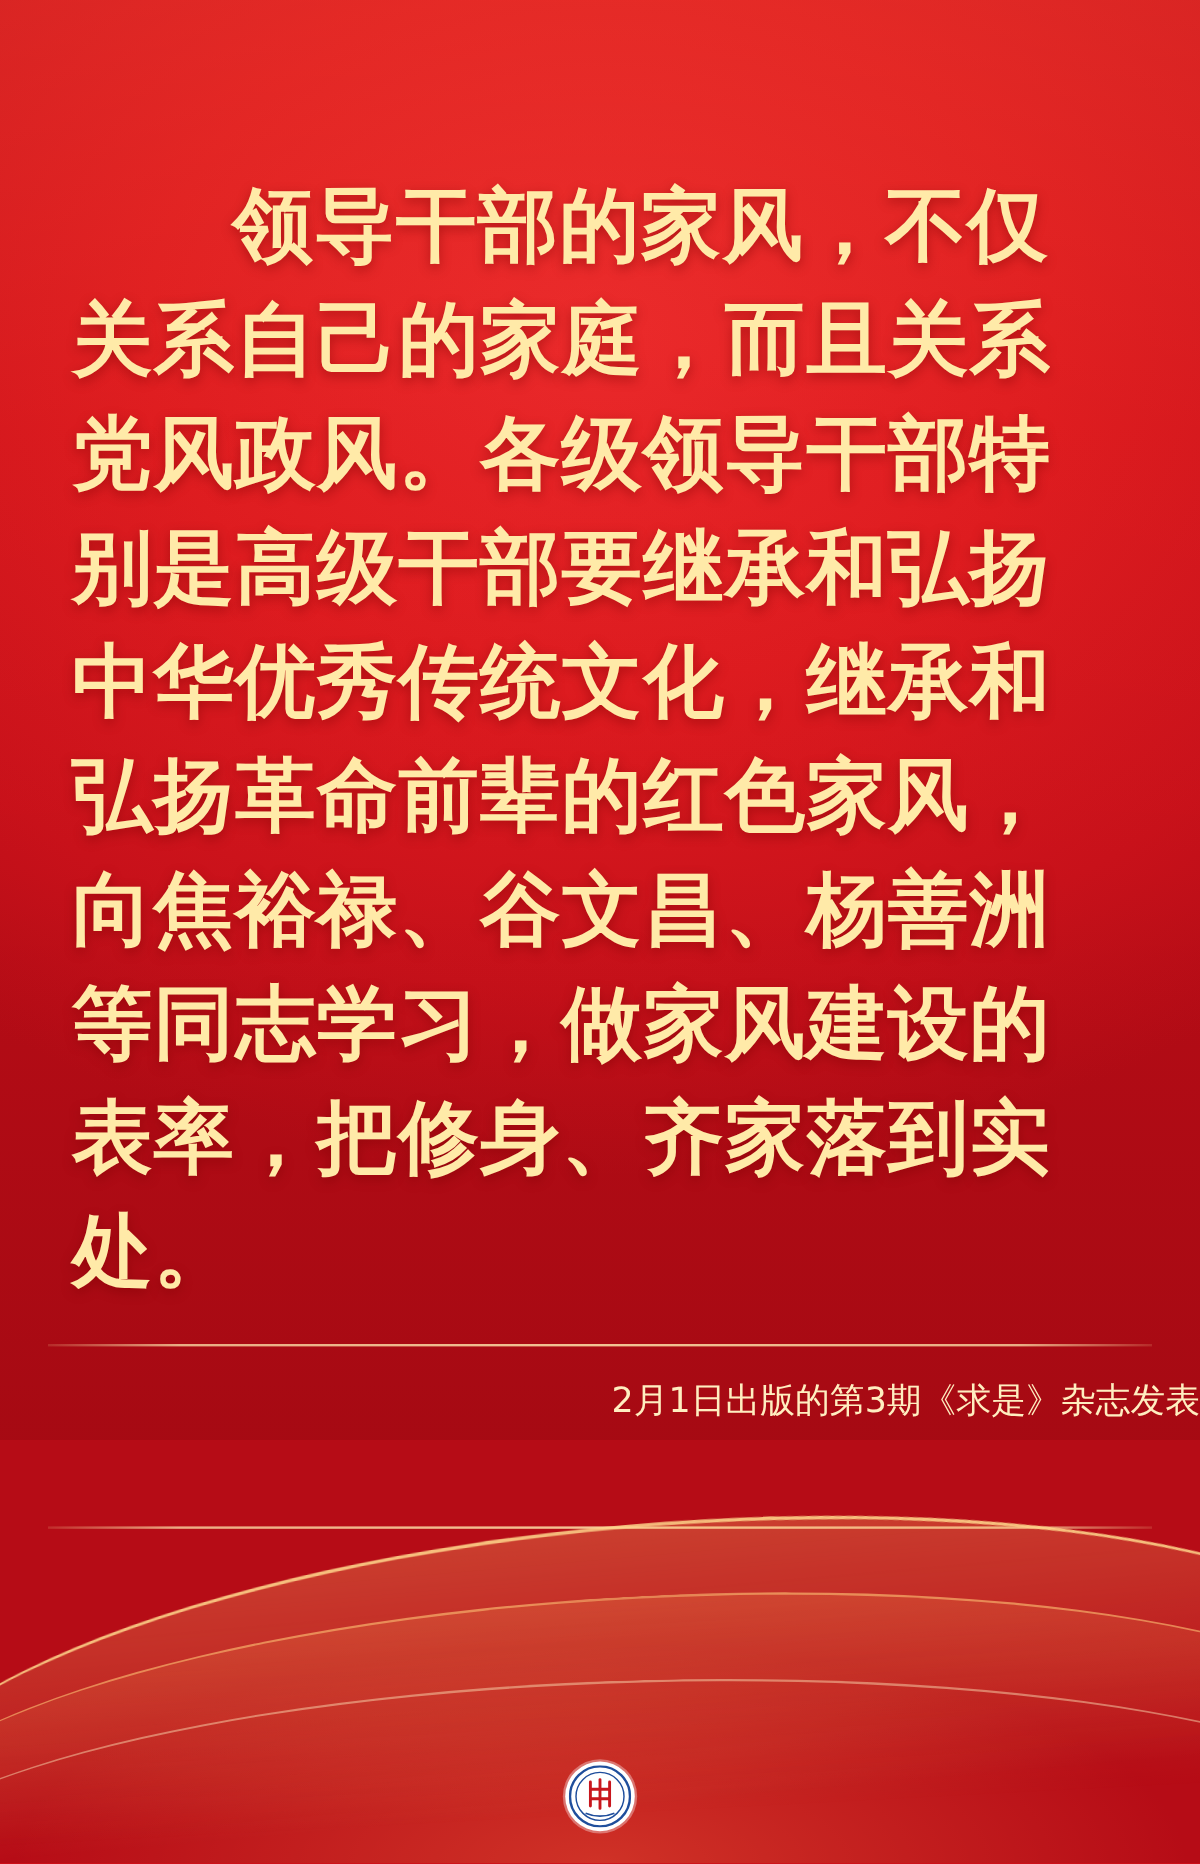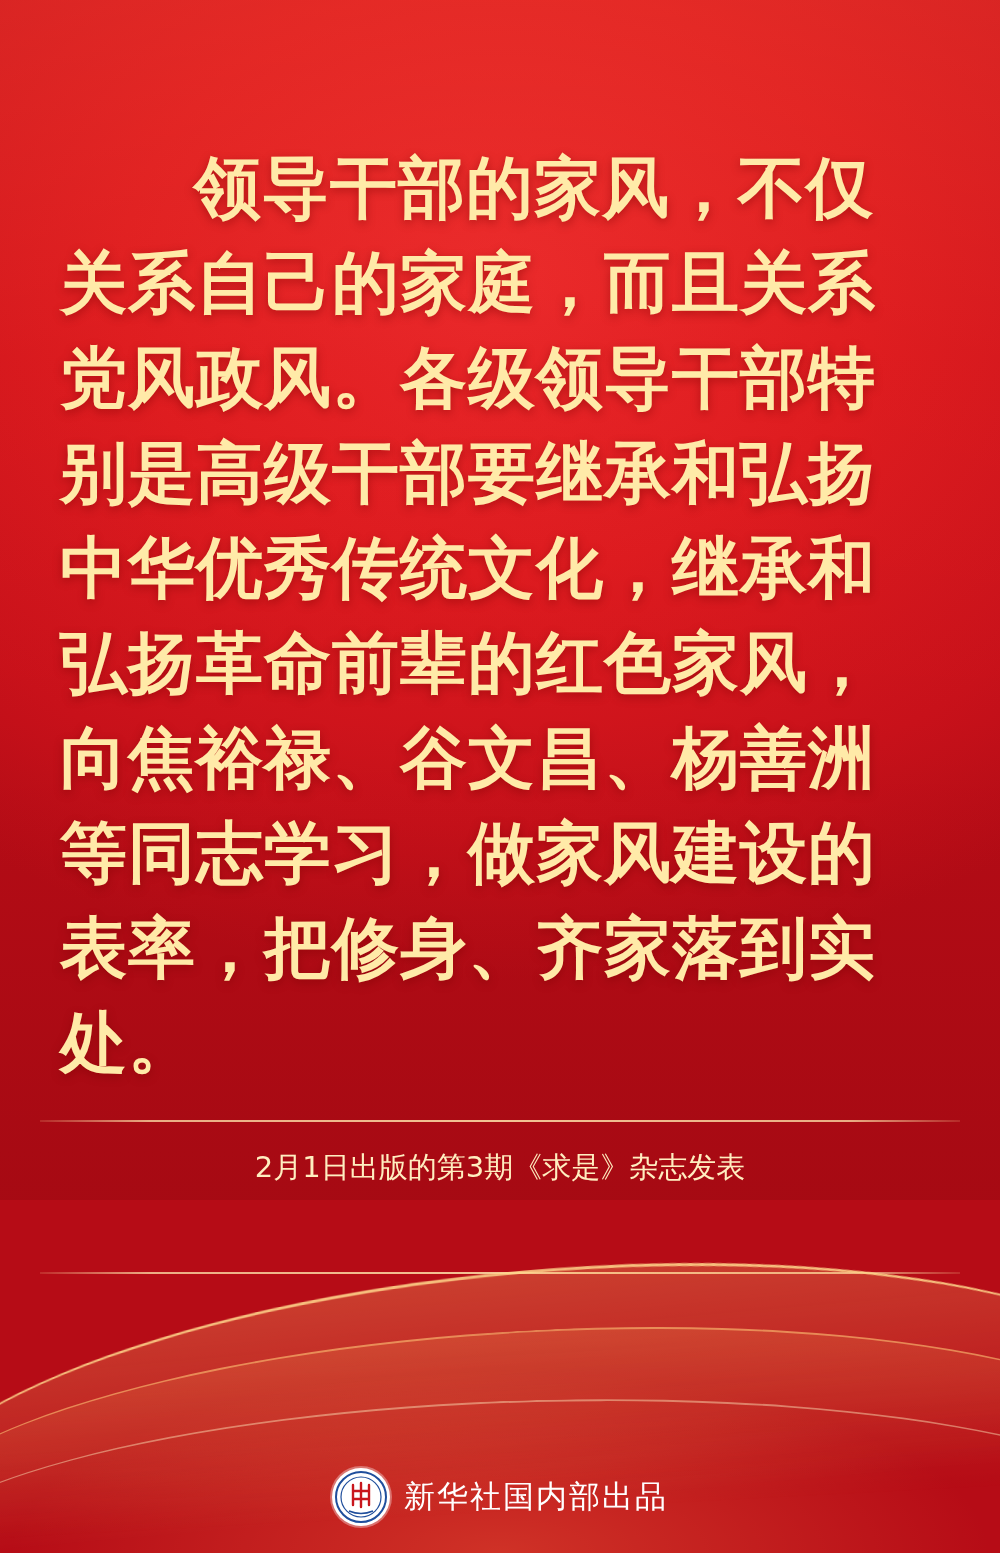--- a/index.html
+++ b/index.html
@@ -53,21 +53,21 @@
     position:absolute;
     left:0;
     top:1140px;
     width:1000px;
     text-align:center;
     color:#ffeec0;
     font-size:29px;
     line-height:55px;
     font-family:"DejaVu Sans","Liberation Sans",sans-serif;
   }
-  .caption .line1{display:block;}
+  .caption .line1{display:block;text-align:right;}
   .caption .line2{display:block;}
 
   
   .ribbon{
     position:absolute;
     left:-120px;
     width:1320px;
     height:420px;
     border-radius:50%;
     pointer-events:none;
@@ -147,16 +147,15 @@
 
   <div class="footer">
     <div class="logo">
       <svg width="52" height="52" viewBox="0 0 52 52" aria-hidden="true">
         <circle cx="26" cy="26" r="25" fill="#ffffff" stroke="#1f4e9c" stroke-width="2"></circle>
         <circle cx="26" cy="26" r="20" fill="none" stroke="#1f4e9c" stroke-width="1.2"></circle>
         <path d="M18 14 L18 34 M26 12 L26 36 M34 14 L34 34 M18 20 L34 20 M18 28 L34 28" stroke="#c8161d" stroke-width="2.4" fill="none" stroke-linecap="round"></path>
         <path d="M14 40 Q26 45 38 40" stroke="#1f4e9c" stroke-width="1.4" fill="none"></path>
       </svg>
     </div>
-    <div class="footer-text">新华社国内部出品</div>
   </div>
 
 </div>
 
 </body></html>

